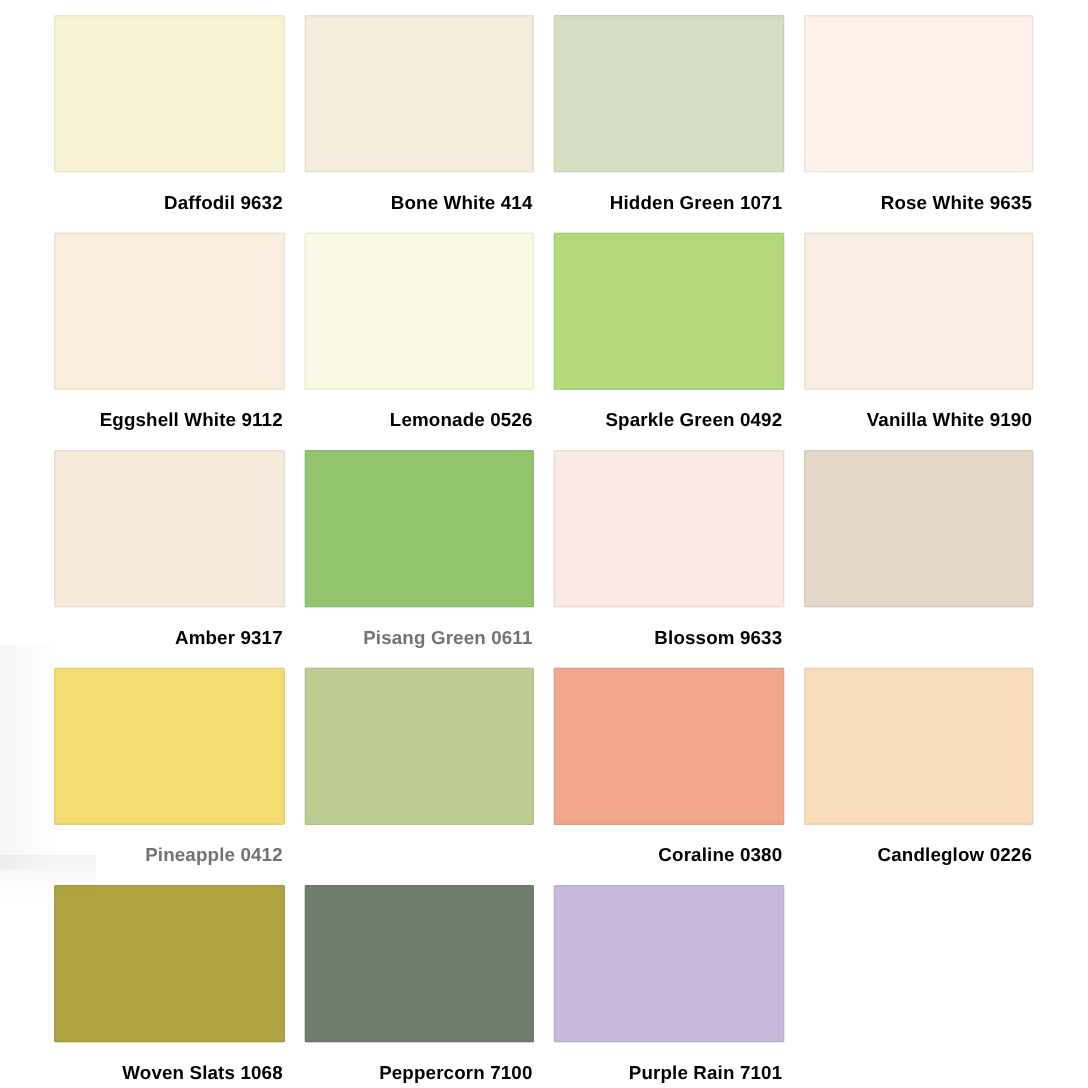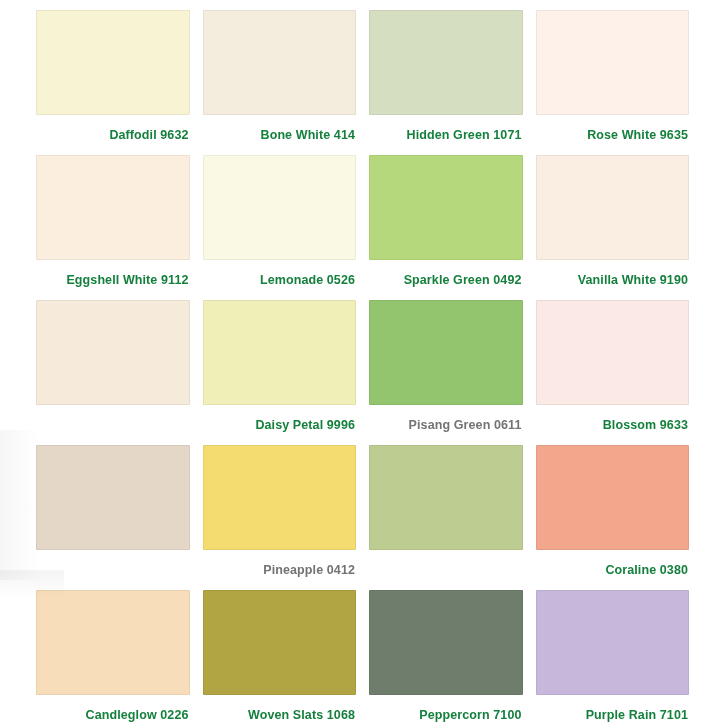--- a/index.html
+++ b/index.html
@@ -47,21 +47,21 @@
     border: 1px solid rgba(0, 0, 0, 0.06);
     border-radius: 1px;
   }
 
   .swatch-label {
     height: 40px;
     line-height: 40px;
     text-align: right;
     font-size: 12.5px;
     font-weight: bold;
-    color: #15803d;
+    color: #000000;
     letter-spacing: 0.1px;
     white-space: nowrap;
     overflow: hidden;
     padding-right: 1px;
   }
 
   .swatch-label.highlight {
     color: #737373;
   }
 
@@ -120,24 +120,21 @@
       <div class="swatch-cell">
         <div class="swatch-chip" style="background: rgb(180, 216, 123);"></div>
         <div class="swatch-label">Sparkle Green 0492</div>
       </div>
       <div class="swatch-cell">
         <div class="swatch-chip" style="background: rgb(250, 237, 225);"></div>
         <div class="swatch-label">Vanilla White 9190</div>
       </div>
       <div class="swatch-cell">
         <div class="swatch-chip" style="background: rgb(246, 234, 219);"></div>
-      </div>
-      <div class="swatch-cell">
-        <div class="swatch-chip" style="background: rgb(241, 239, 184);"></div>
-        <div class="swatch-label">Daisy Petal 9996</div>
+        <div class="swatch-label">Amber 9317</div>
       </div>
       <div class="swatch-cell">
         <div class="swatch-chip" style="background: rgb(146, 197, 109);"></div>
         <div class="swatch-label highlight">Pisang Green 0611</div>
       </div>
       <div class="swatch-cell">
         <div class="swatch-chip" style="background: rgb(250, 233, 229);"></div>
         <div class="swatch-label">Blossom 9633</div>
       </div>
       <div class="swatch-cell">

